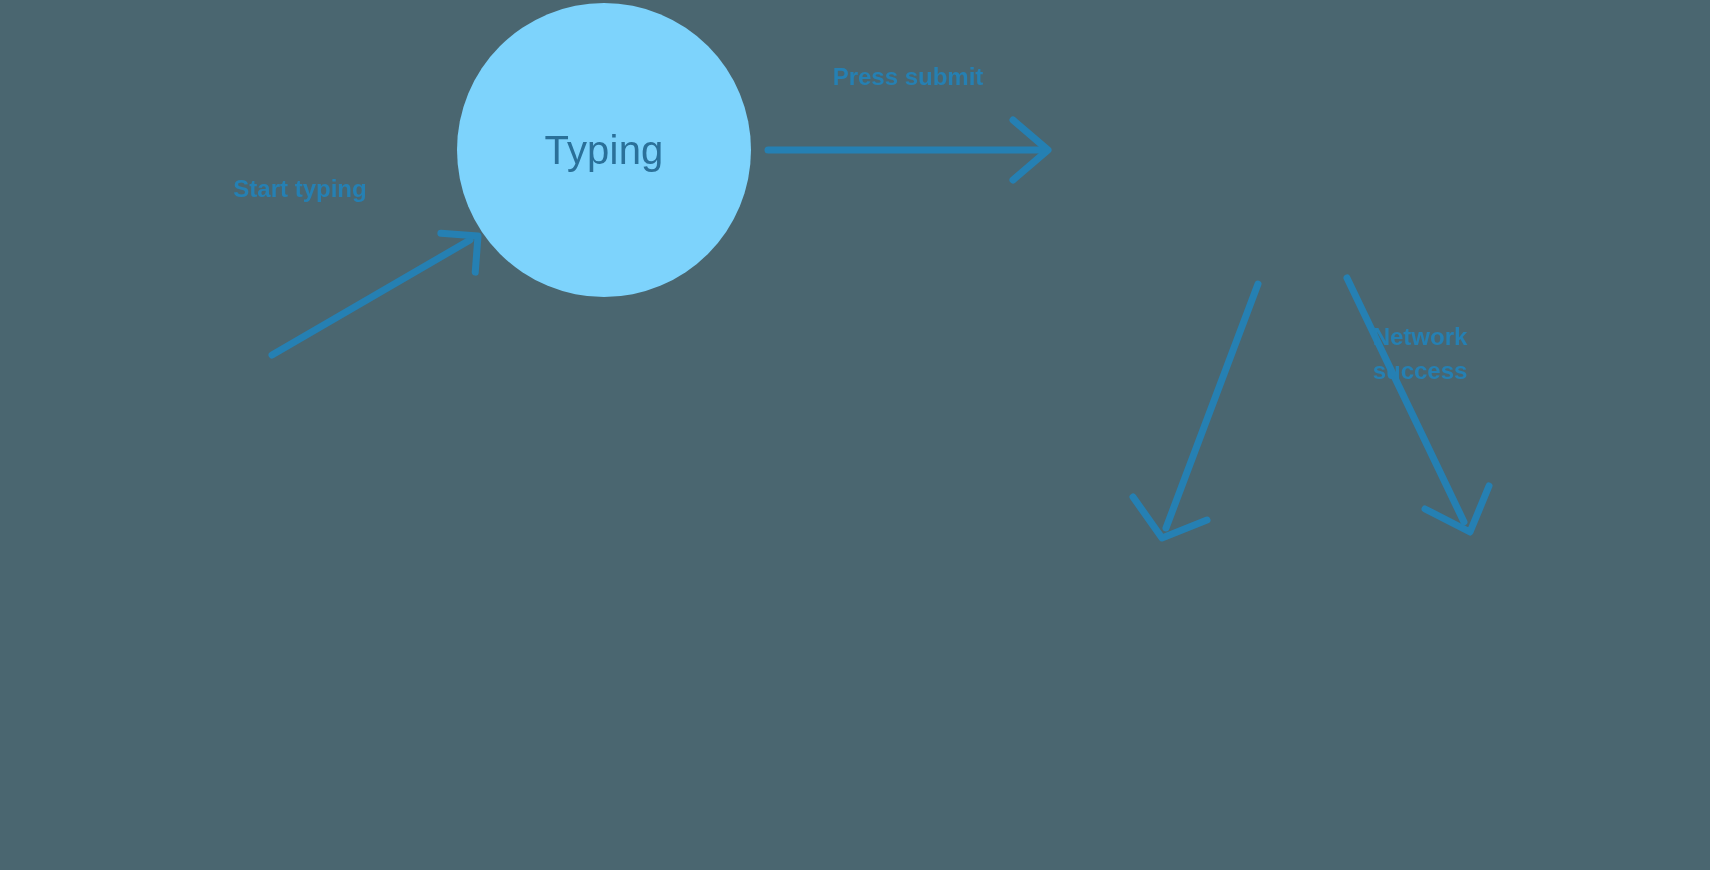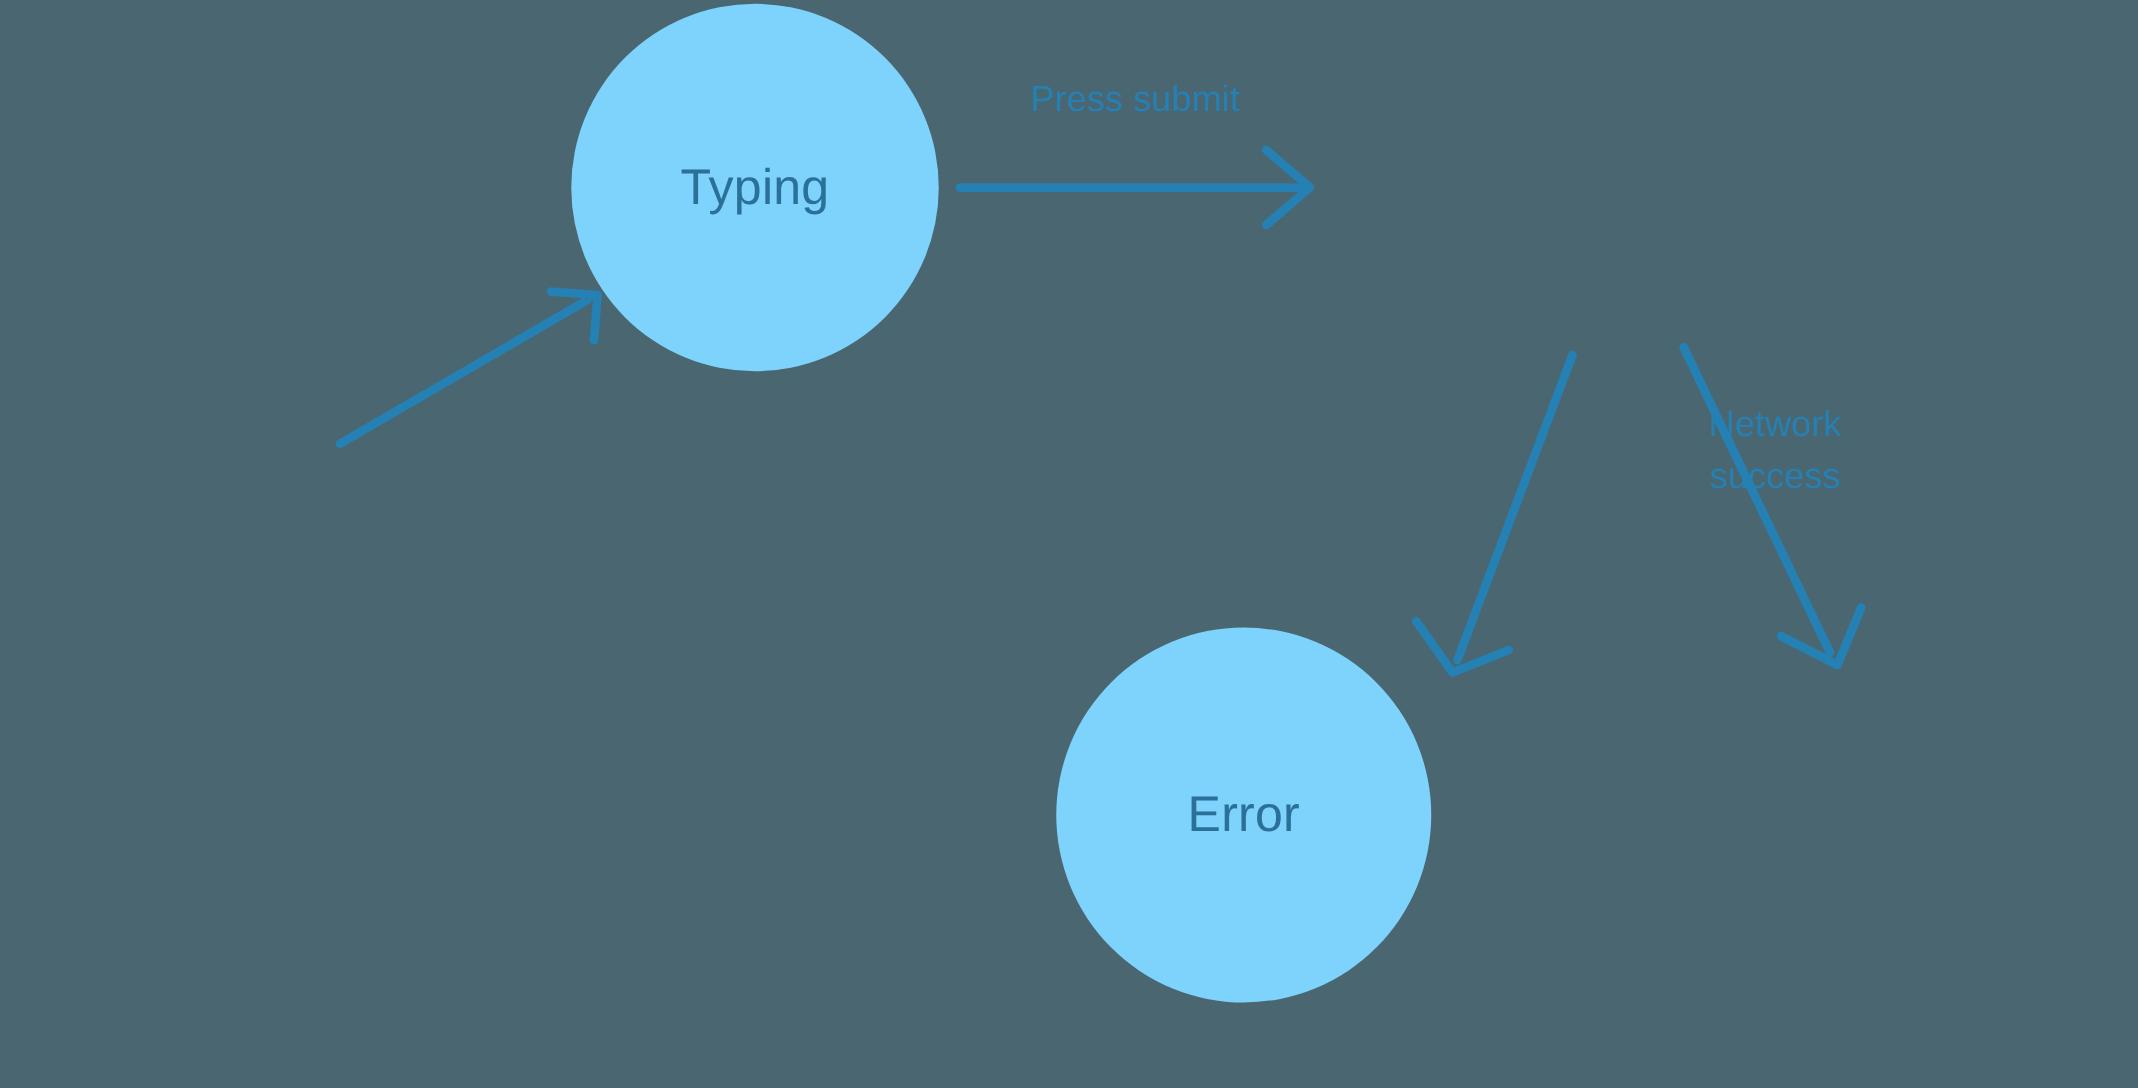--- a/index.html
+++ b/index.html
@@ -40,22 +40,22 @@
     font-size: 40px;
     font-weight: 400;
     letter-spacing: 0.2px;
     line-height: 1.1;
     text-align: center;
     white-space: nowrap;
   }
   .edge-label {
     position: absolute;
     color: #2580b3;
-    font-size: 29px;
-    font-weight: 400;
+    font-size: 24px;
+    font-weight: 700;
     line-height: 1.42;
     text-align: center;
     white-space: pre-line;
     pointer-events: none;
   }
 </style>
 </head>
 <body>
 
 <div id="diagram-root">
@@ -82,24 +82,22 @@
       <polyline points="1425,509 1470,532 1489,486" fill="none" stroke="#2580b3" stroke-width="7" stroke-linecap="round" stroke-linejoin="round"></polyline>
     </g>
   </svg>
 
 
   <div class="state-node" id="node-typing" style="left: 457px; top: 3px; width: 294px; height: 294px;">
     <span class="state-label">Typing</span>
   </div>
 
 
-  <div class="state-node" id="node-error" style="left: 845px; top: 502px; width: 300px; height: 300px;">
-    <span class="state-label">Error</span>
-  </div>
 
 
+  <div class="edge-label" id="edge-label-0" style="width: 180px; left: 210px; top: 172px;">Start typing</div>
 
   <div class="edge-label" id="edge-label-1" style="width: 280px; left: 768px; top: 60px;">Press submit</div>
 
 
   <div class="edge-label" id="edge-label-3" style="width: 180px; left: 1330px; top: 320px;">Network success</div>
 
 </div>
 
 </body></html>

